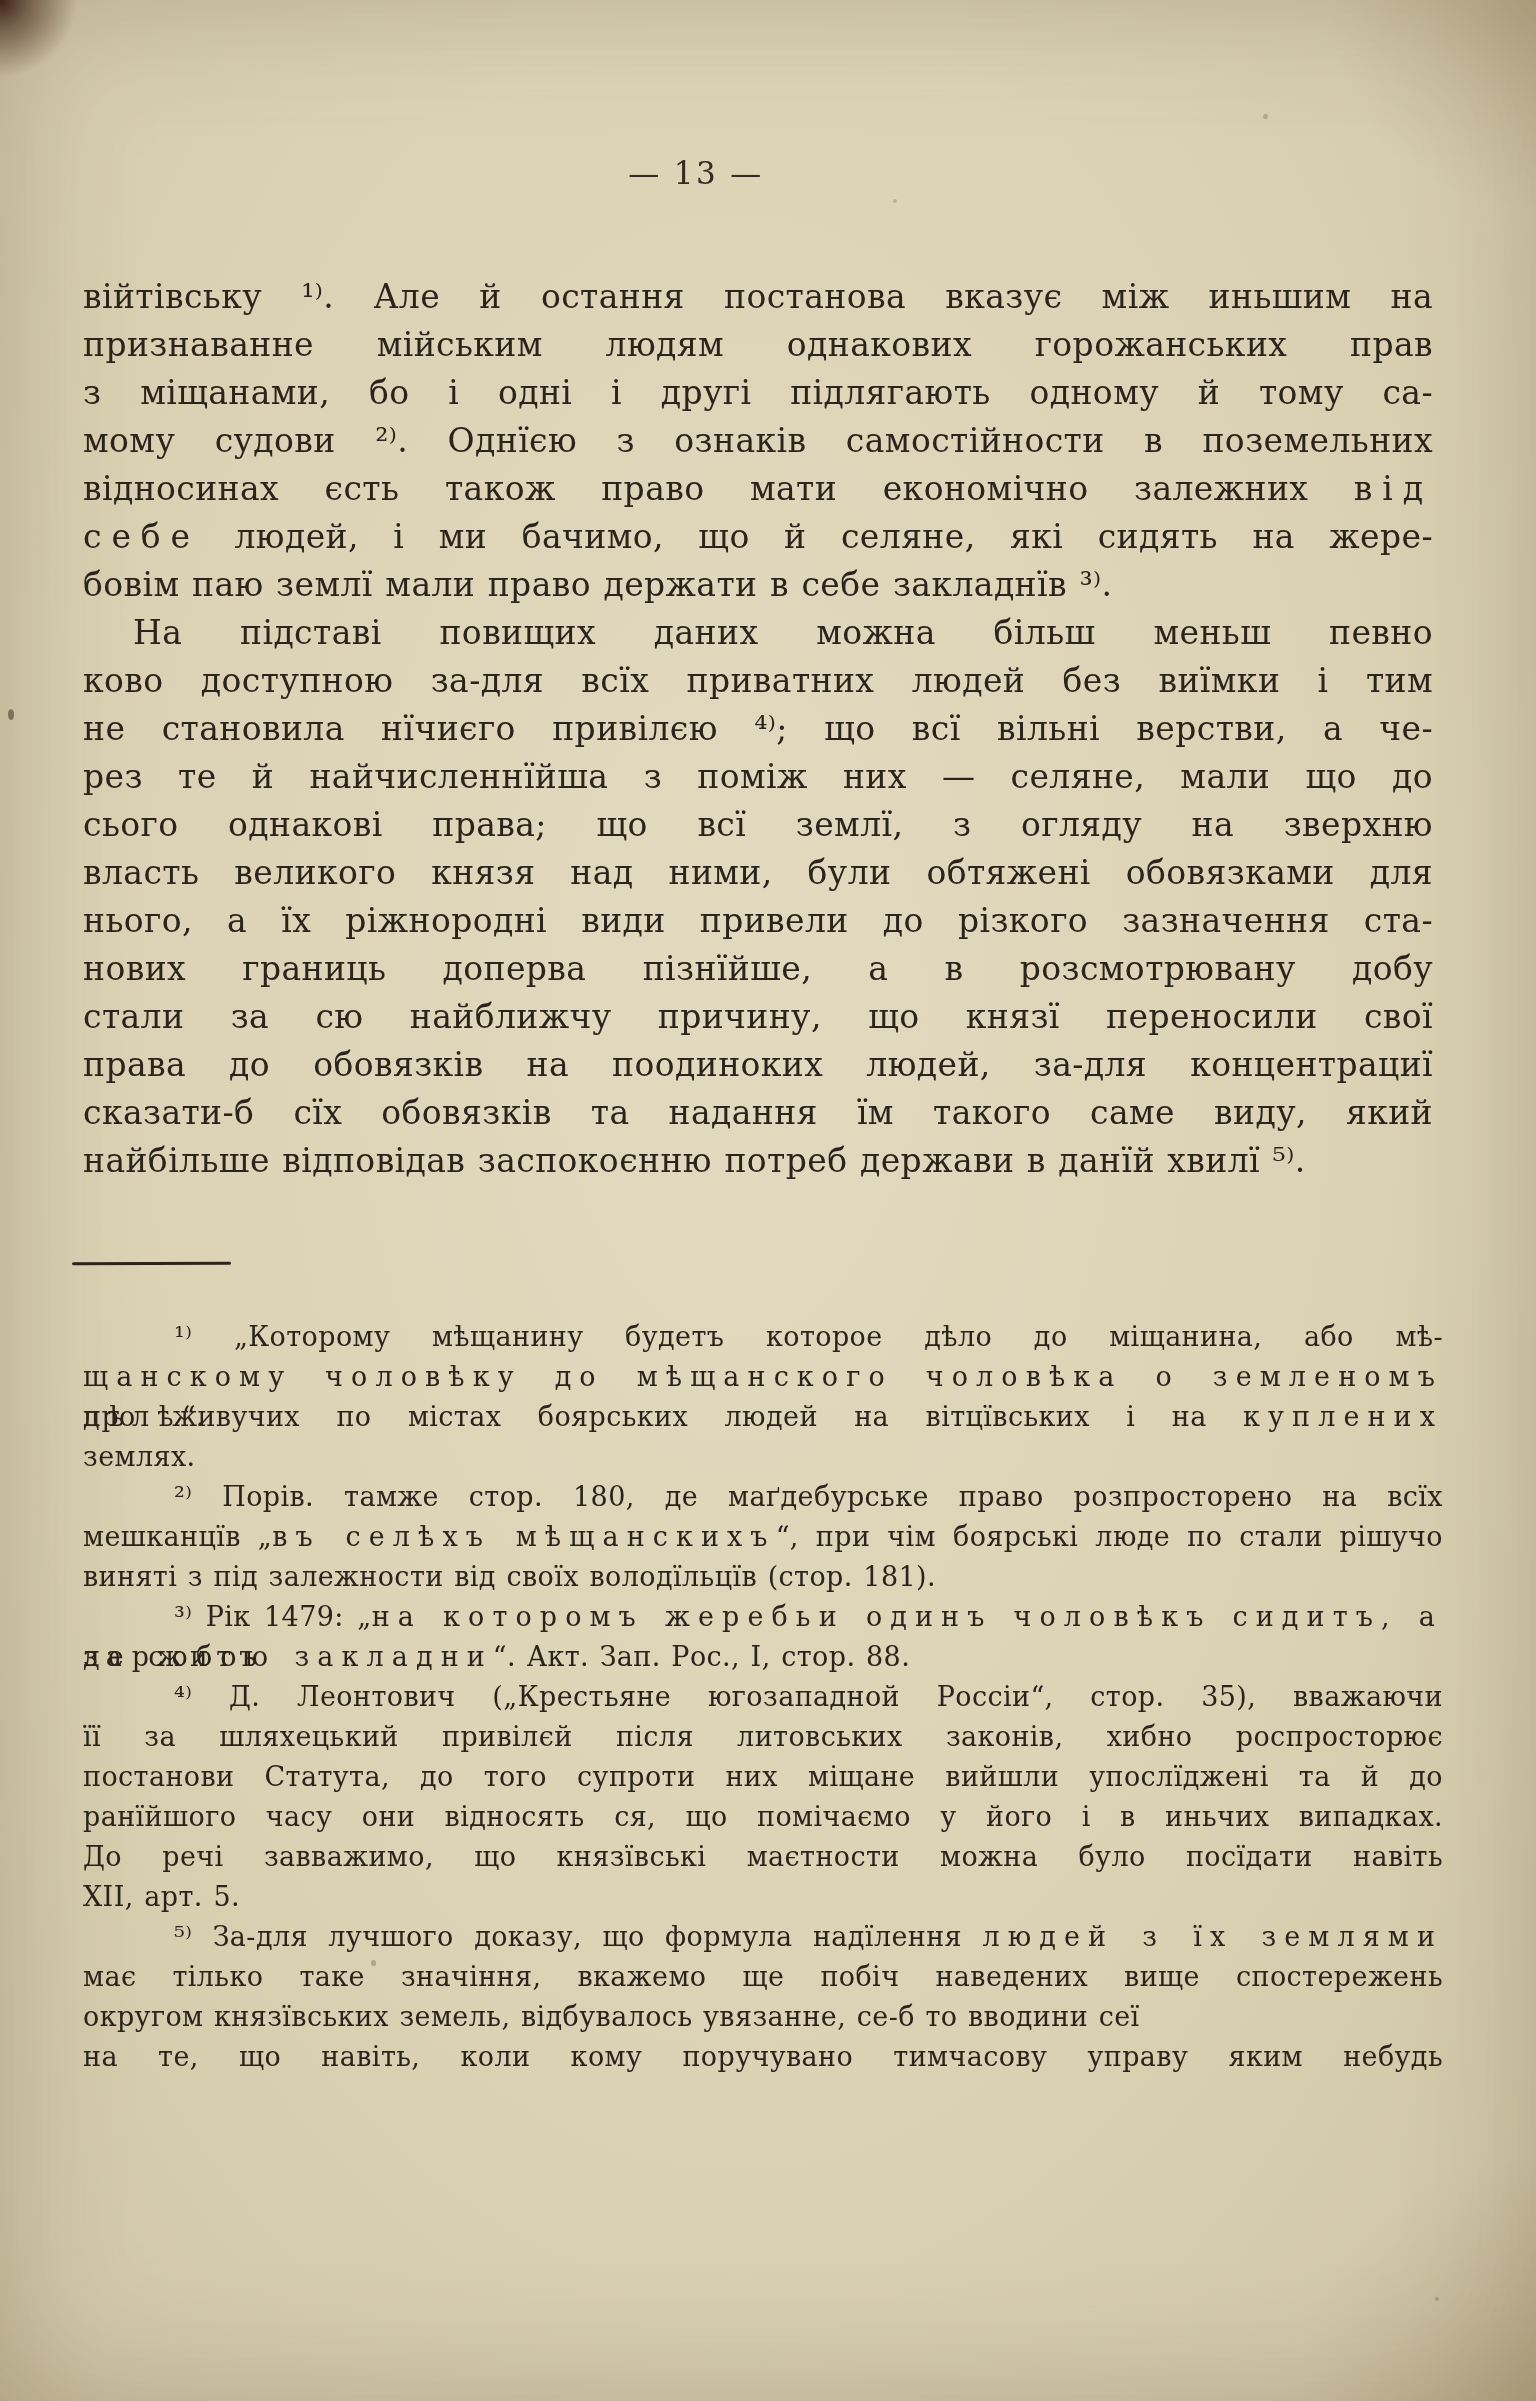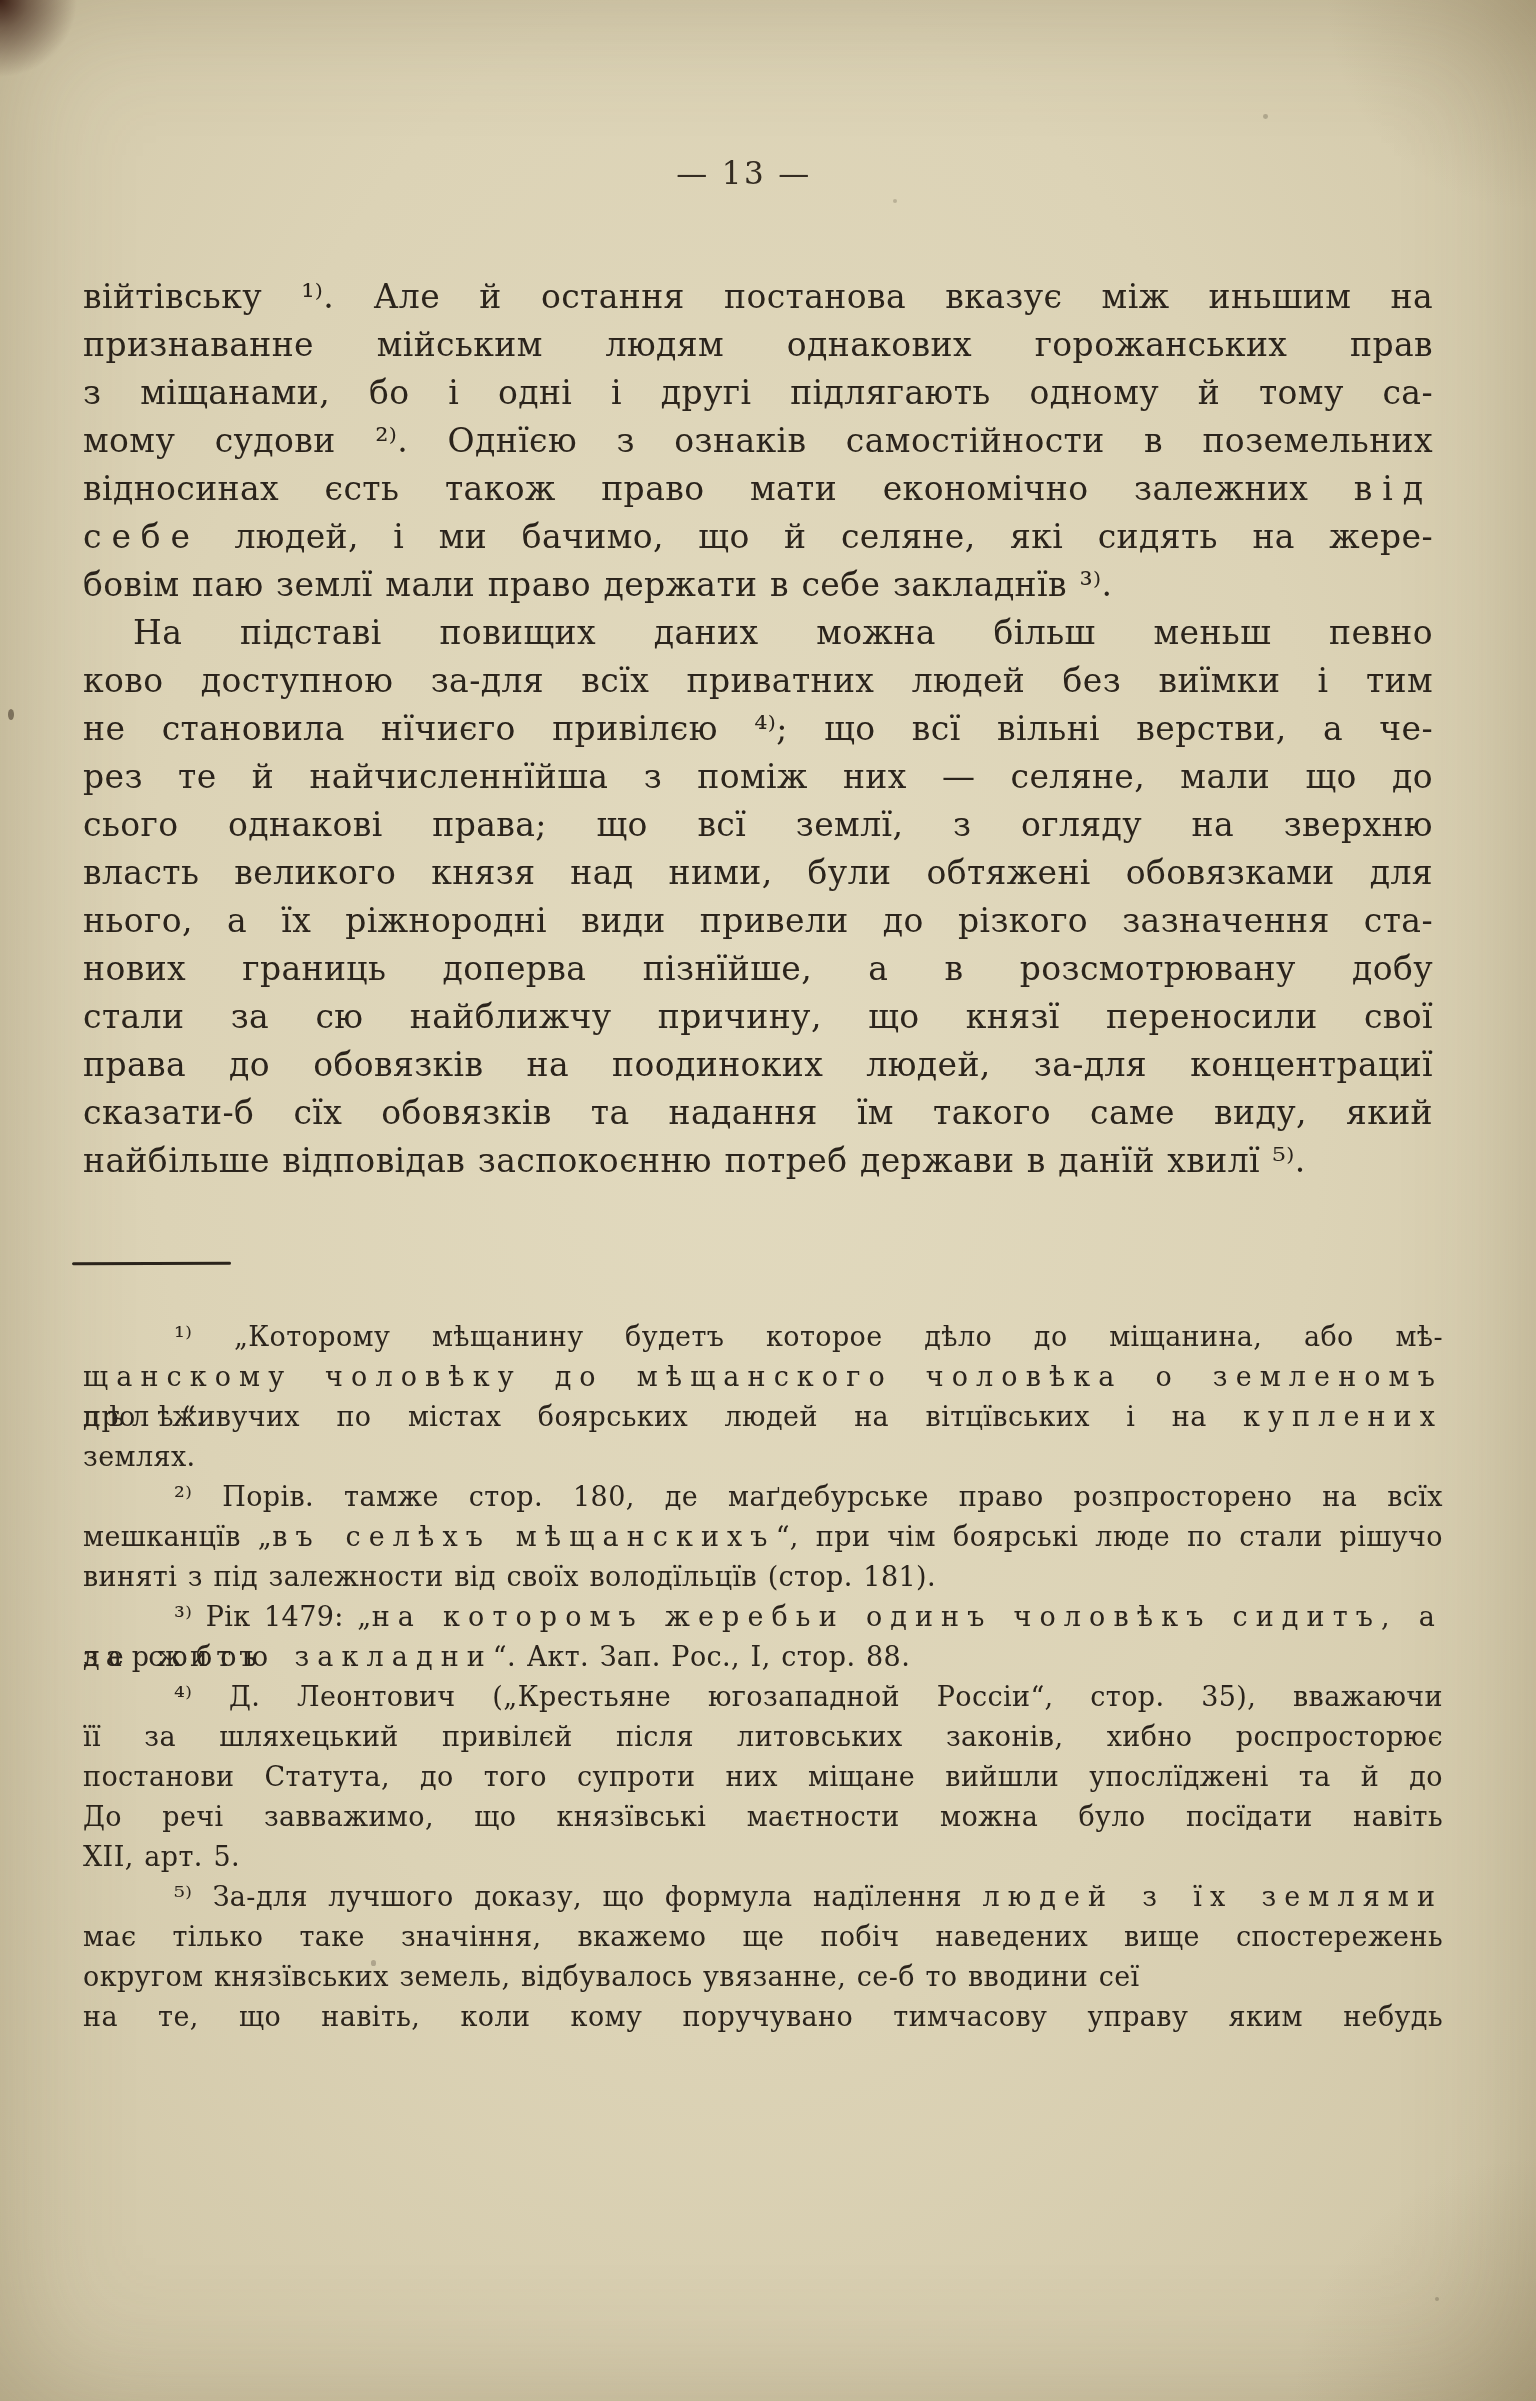--- a/index.html
+++ b/index.html
@@ -16,21 +16,21 @@
       radial-gradient(circle at 100% 0%, rgba(110,88,52,0.22) 0, rgba(110,88,52,0) 211px),
       radial-gradient(circle at 100% 100%, rgba(110,88,52,0.20) 0, rgba(110,88,52,0) 244px),
       radial-gradient(ellipse at 48% 42%, #e2dabf 0%, #dcd3b6 52%, #d2c8a9 88%, #c9bf9f 100%);
   }
   .page::after{
     content:"";position:absolute;inset:0;pointer-events:none;
     box-shadow:inset 0 0 130px rgba(100,82,46,0.30);
   }
   .pageno{
     position:absolute;top:155px;left:0;width:1392px;
-    text-align:center;font-size:31px;letter-spacing:2.4px;color:#342c22;margin-left:48px;
+    text-align:center;font-size:31px;letter-spacing:2.4px;color:#342c22;
   }
   .textcol{position:absolute;left:83px;width:1350px;}
   .main{top:273px;font-size:33px;}
   .main .tline{line-height:48px;height:48px;}
   .footnotes{top:1304px;width:1360px;font-size:27px;margin-top:13px;}
   .footnotes .tline{line-height:40px;height:40px;}
   .tline{
     text-align:justify;
     text-align-last:justify;
     -moz-text-align-last:justify;
@@ -99,20 +99,21 @@
         <div class="tline last"><span>виняті з під залежности від своїх володїльцїв (стор. 181).</span></div>
       </div>
       <div>
         <div class="tline indent"><span>³⁾ Рік 1479: „</span><span class="ls">на которомъ жеребьи одинъ чоловѣкъ сидитъ, а держитъ</span></div>
         <div class="tline last"><span class="ls">за собою закладни</span><span>“. Акт. Зап. Рос., I, стор. 88.</span></div>
       </div>
       <div>
         <div class="tline indent"><span>⁴⁾ Д. Леонтович („Крестьяне югозападной Россіи“, стор. 35), вважаючи</span></div>
         <div class="tline"><span>її за шляхецький привілєй після литовських законів, хибно роспросторює</span></div>
         <div class="tline"><span>постанови Статута, до того супроти них міщане вийшли упослїджені та й до</span></div>
+        <div class="tline"><span>ранїйшого часу они відносять ся, що помічаємо у його і в иньчих випадках.</span></div>
         <div class="tline"><span>До речі завважимо, що князївські маєтности можна було посїдати навіть</span></div>
         <div class="tline last"><span>XII, арт. 5.</span></div>
       </div>
       <div>
         <div class="tline indent"><span>⁵⁾ За-для лучшого доказу, що формула надїлення </span><span class="ls">людей з їх землями</span></div>
         <div class="tline"><span>має тілько таке значіння, вкажемо ще побіч наведених вище спостережень</span></div>
         <div class="tline last"><span>округом князївських земель, відбувалось увязанне, се-б то вводини сеї</span></div>
         <div class="tline"><span>на те, що навіть, коли кому поручувано тимчасову управу яким небудь</span></div>
       </div>
     </div>

